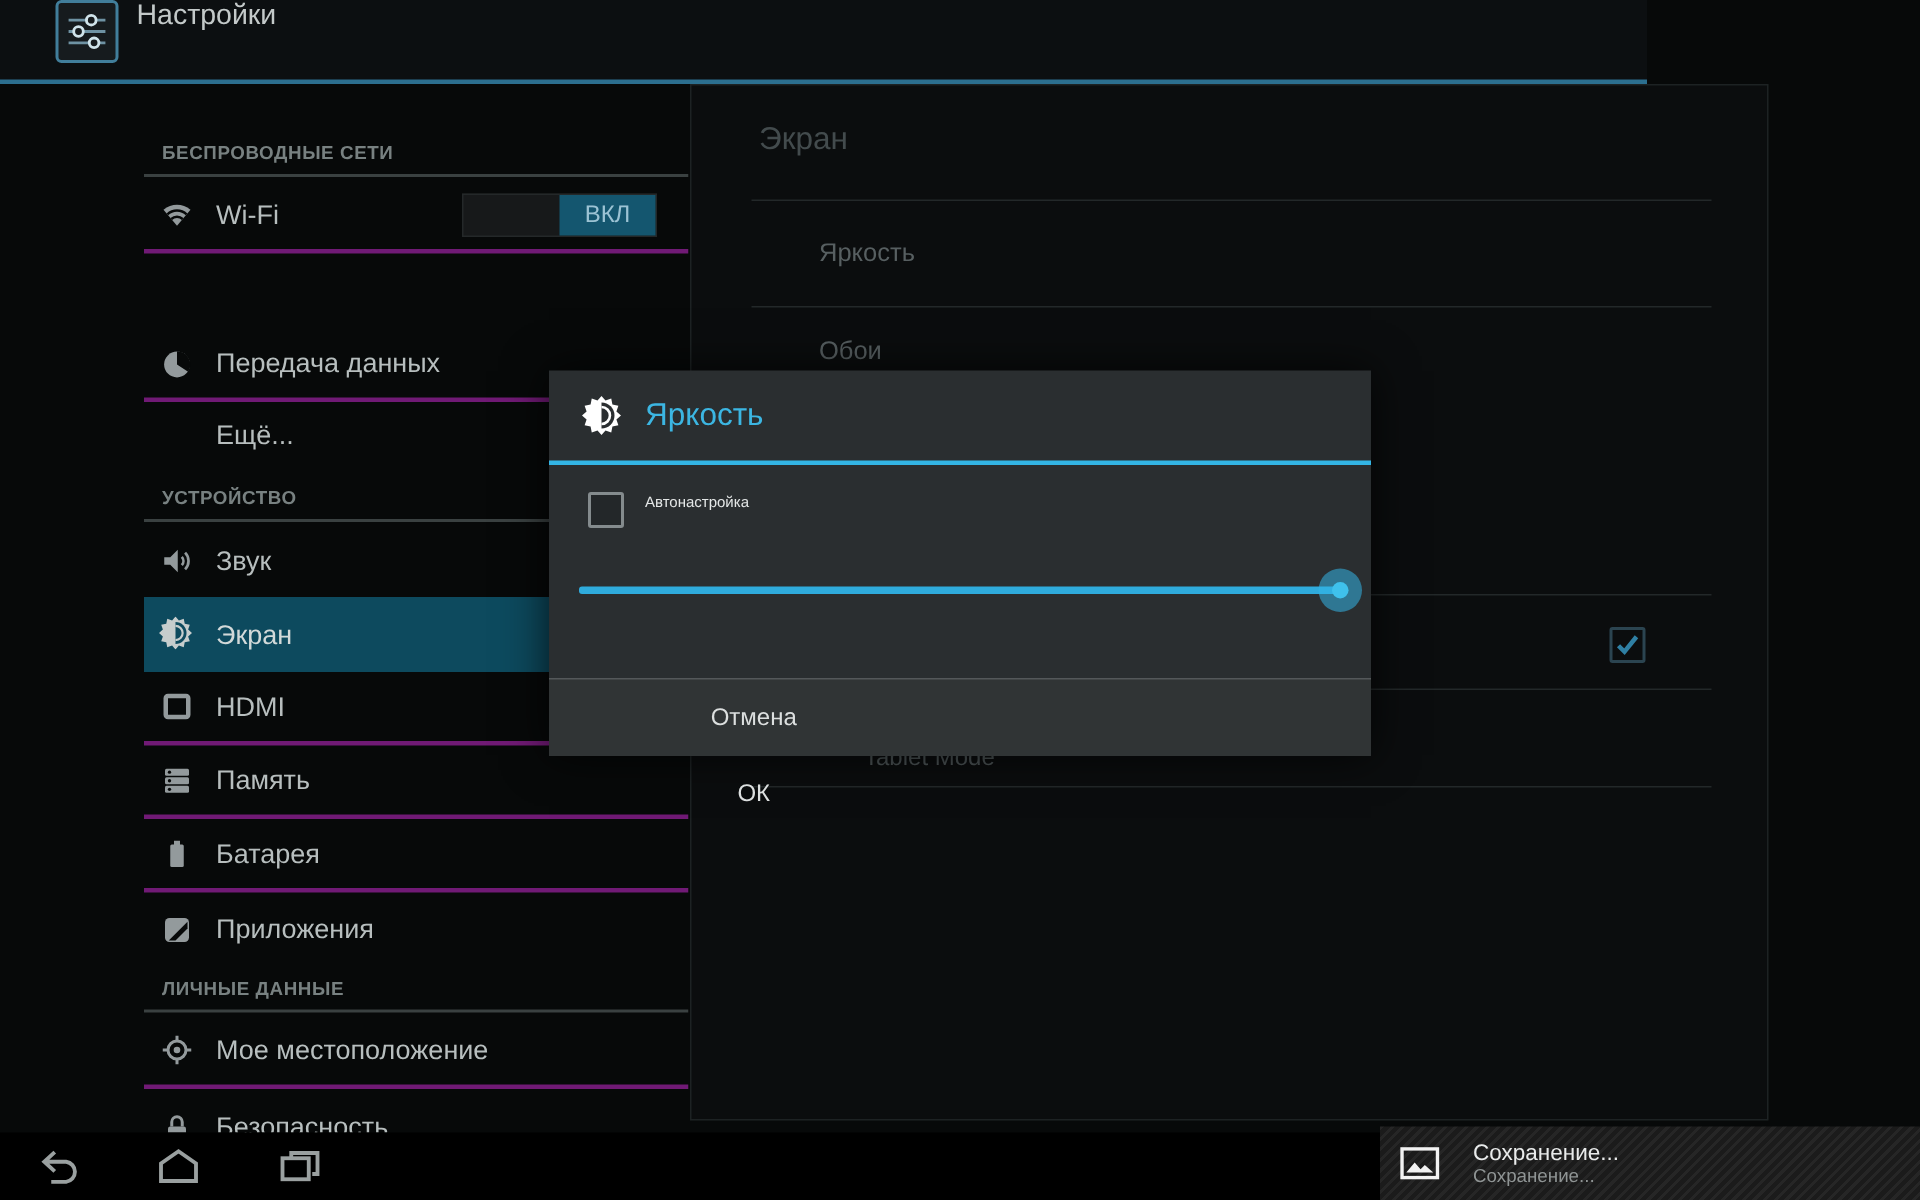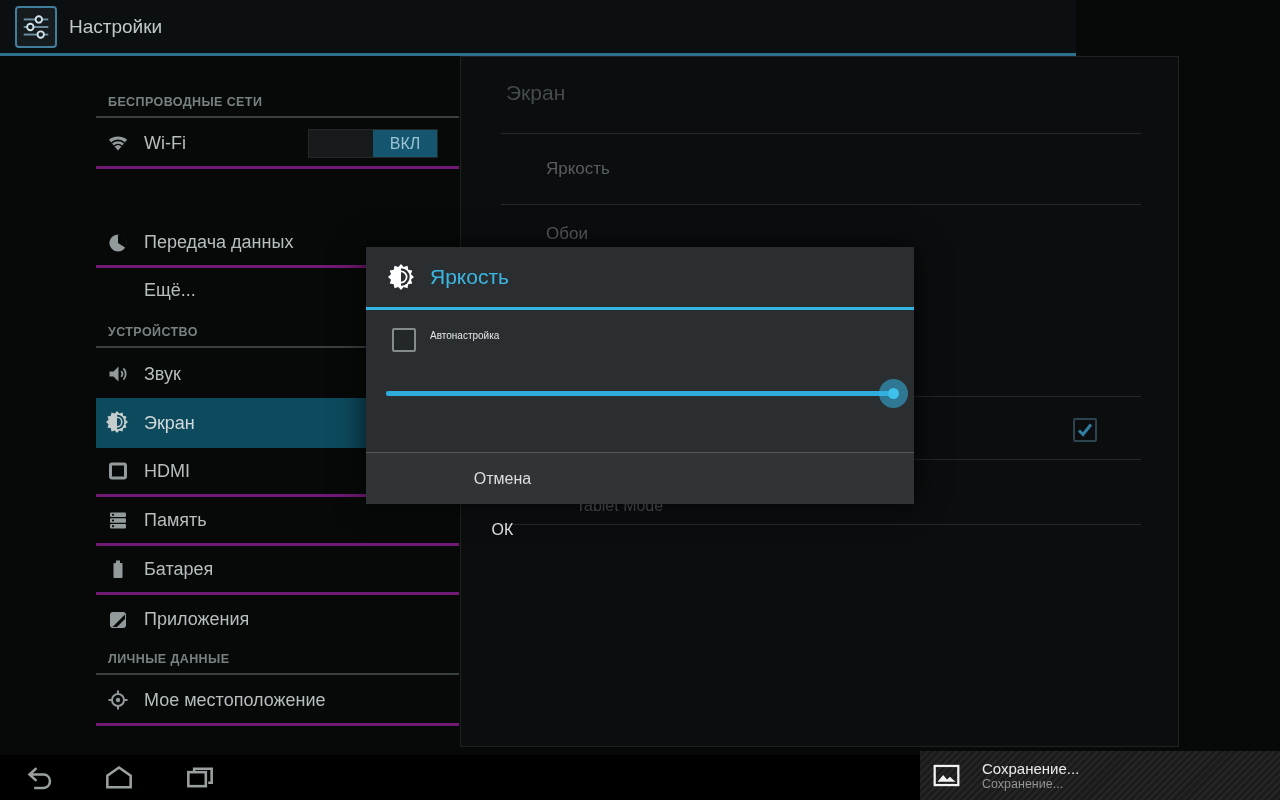--- a/index.html
+++ b/index.html
@@ -1,21 +1,21 @@
 <!DOCTYPE html>
 <html><head>
 <meta charset="utf-8">
 <style>
   html,body{margin:0;padding:0;background:#000;}
   .screen{position:relative;width:1280px;height:800px;background:#070909;overflow:hidden;
           font-family:"Liberation Sans",sans-serif;color:#c3c9c9;}
 
   
   .topbar{position:absolute;left:0;top:0;width:1076px;height:53px;background:#0c0f11;
-          border-bottom:3px solid #2c6f8f;display:flex;align-items:center;}
+          border-bottom:3px solid #2c6f8f;display:flex;padding-left:22px;}
   .app-icon{width:38px;height:38px;margin-left:15px;border:2px solid #417e9b;border-radius:4px;
             background:#161b1e;display:flex;align-items:center;justify-content:center;}
   .topbar-title{margin-left:12px;font-size:19px;color:#c3c9c9;}
 
   
   .sidebar{position:absolute;left:96px;top:56px;width:363px;height:699px;overflow:hidden;}
   .srow{position:absolute;left:0;width:363px;display:flex;align-items:center;box-sizing:border-box;}
   .srow .ic{width:24px;height:24px;margin-left:10px;margin-right:14px;color:#939a9c;flex:0 0 24px;}
   .srow .lbl{font-size:18px;color:#b7bebe;white-space:nowrap;}
   .srow.sel{background:#0d4a5e;}
@@ -211,20 +211,29 @@
       <span class="ic">
         <svg width="24" height="24" viewBox="0 0 24 24">
             <circle cx="12" cy="12" r="6" fill="none" stroke="currentColor" stroke-width="2"></circle>
         <circle cx="12" cy="12" r="2.2" fill="currentColor"></circle>
         <path d="M12,2.5 V5.5 M12,18.5 V21.5 M2.5,12 H5.5 M18.5,12 H21.5" stroke="currentColor" stroke-width="2"></path>
           </svg>
       </span>
       <span class="lbl">Мое местоположение</span>
     </div>
 
+    <div class="srow" style="top:671px;height:49px;">
+      <span class="ic">
+        <svg width="24" height="24" viewBox="0 0 24 24">
+            <path d="M8.5,11 V8 A3.5,3.5 0 0 1 15.5,8 V11" fill="none" stroke="currentColor" stroke-width="2"></path>
+        <rect x="6" y="11" width="12" height="9.5" rx="1.5" fill="currentColor"></rect>
+          </svg>
+      </span>
+      <span class="lbl">Безопасность</span>
+    </div>
   </div>
 
   <div class="content">
     <div class="c-header">Экран</div>
     <div class="c-div" style="top:76px;"></div>
     <div class="c-item" style="top:102px;">Яркость</div>
     <div class="c-div" style="top:147px;"></div>
     <div class="c-item" style="top:167px;">Обои</div>
     <div class="c-div" style="top:339px;"></div>
     <div class="c-check">

